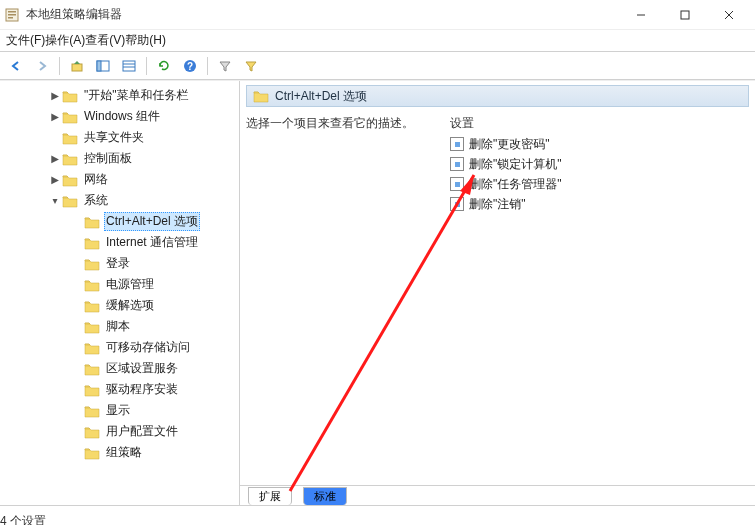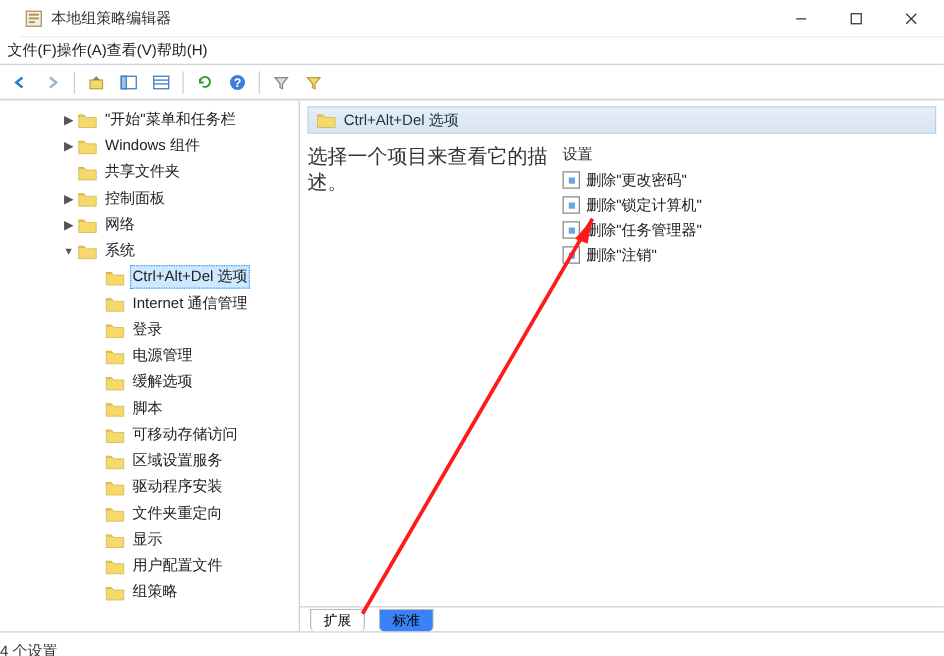--- a/index.html
+++ b/index.html
@@ -1,18 +1,18 @@
 <!DOCTYPE html>
 <html><head>
 <meta charset="utf-8">
 <style>
   * { box-sizing: border-box; margin: 0; padding: 0; font-family: "Microsoft YaHei", "Segoe UI", sans-serif; }
   body { width: 755px; height: 525px; background: #fff; font-size: 12px; overflow: hidden; position: relative; }
 
-  .title-bar { height: 30px; display: flex; align-items: center; padding: 0 4px; border-bottom: 1px solid #eee; margin-left: 15px; }
+  .title-bar { height: 30px; display: flex; align-items: center; padding: 0 4px; border-bottom: 1px solid #eee; }
   .title-bar .icon { width: 16px; height: 16px; margin-right: 6px; display: inline-block; }
   .title-bar .title { flex: 1; font-size: 12px; color: #333; }
   .title-bar .win-btn { width: 44px; height: 28px; display: flex; align-items: center; justify-content: center; }
   .title-bar .win-btn svg { stroke: #333; stroke-width: 1; }
 
   .menu-bar { height: 22px; display: flex; align-items: center; padding-left: 6px; border-bottom: 1px solid #d0d0d0; }
   .menu-bar span { font-size: 12px; color: #222; cursor: default; }
 
   .tool-bar { height: 28px; display: flex; align-items: center; padding: 0 4px; border-bottom: 1px solid #d0d0d0; gap: 2px; }
   .tool-bar .tbtn { width: 24px; height: 22px; display: flex; align-items: center; justify-content: center; border: 1px solid transparent; cursor: default; }
@@ -27,21 +27,21 @@
   .tree-row .ind { display: inline-block; height: 1px; }
   .tree-row .tw { width: 14px; display: inline-flex; align-items: center; justify-content: center; color: #555; font-size: 10px; }
   .tree-row .fld { width: 16px; height: 14px; margin-right: 4px; display: inline-block; }
   .tree-row .lbl { font-size: 12px; color: #222; padding: 0 2px; }
 
   .content-head { background: linear-gradient(#e6eef6,#d6e4f2); border: 1px solid #b8cee2; margin: 4px 6px 6px 6px; height: 22px; display: flex; align-items: center; padding: 0 6px; }
   .content-head .fld { width: 16px; height: 14px; margin-right: 6px; }
   .content-head .ttl { font-size: 12px; color: #234; }
 
   .content-body { flex: 1; display: flex; padding: 0 6px; }
-  .desc-col { width: 200px; font-size: 16px; color: #333; padding-top: 2px; }
+  .desc-col { width: 200px; font-size: 12px; color: #333; padding-top: 2px; }
   .list-col { flex: 1; }
 
   .list-head { font-size: 12px; color: #333; padding: 2px 4px; font-family: Liberation Serif, serif; }
   .setting-row { display: flex; align-items: center; height: 20px; padding: 0 4px; cursor: default; }
   .setting-row .sicon { width: 14px; height: 14px; margin-right: 5px; border: 1px solid #888; background: #fff; display: inline-flex; align-items: center; justify-content: center; }
   .setting-row .sicon::before { content: ''; width: 5px; height: 5px; background: #6ba6e6; }
   .setting-row .stxt { font-size: 12px; color: #222; }
 
   .tabs { height: 20px; padding-left: 8px; display: flex; align-items: flex-end; gap: 12px; border-top: 1px solid #d0d0d0; }
   .tab { font-size: 11px; padding: 1px 10px; border: 1px solid #bbb; border-bottom: none; background: #3b82f6; border-radius: 0 0 4px 4px; margin-right: -1px; cursor: default; }
@@ -283,29 +283,20 @@
         <span class="lbl">区域设置服务</span>
       </div>
       <div class="tree-row">
         <span class="ind" style="width:68px"></span>
         <span class="tw"></span>
         <span class="fld"><svg viewBox="0 0 16 14">
             <path class="folder-svg" d="M1 3 L5 3 L7 5 L15 5 L15 13 L1 13 Z"></path>
             <path class="folder-svg" d="M1 3 L5 3 L6 4 L1 4 Z"></path>
           </svg></span>
         <span class="lbl">驱动程序安装</span>
-      </div>
-      <div class="tree-row">
-        <span class="ind" style="width:68px"></span>
-        <span class="tw"></span>
-        <span class="fld"><svg viewBox="0 0 16 14">
-            <path class="folder-svg" d="M1 3 L5 3 L7 5 L15 5 L15 13 L1 13 Z"></path>
-            <path class="folder-svg" d="M1 3 L5 3 L6 4 L1 4 Z"></path>
-          </svg></span>
-        <span class="lbl">文件夹重定向</span>
       </div>
       <div class="tree-row">
         <span class="ind" style="width:68px"></span>
         <span class="tw"></span>
         <span class="fld"><svg viewBox="0 0 16 14">
             <path class="folder-svg" d="M1 3 L5 3 L7 5 L15 5 L15 13 L1 13 Z"></path>
             <path class="folder-svg" d="M1 3 L5 3 L6 4 L1 4 Z"></path>
           </svg></span>
         <span class="lbl">显示</span>
       </div>

